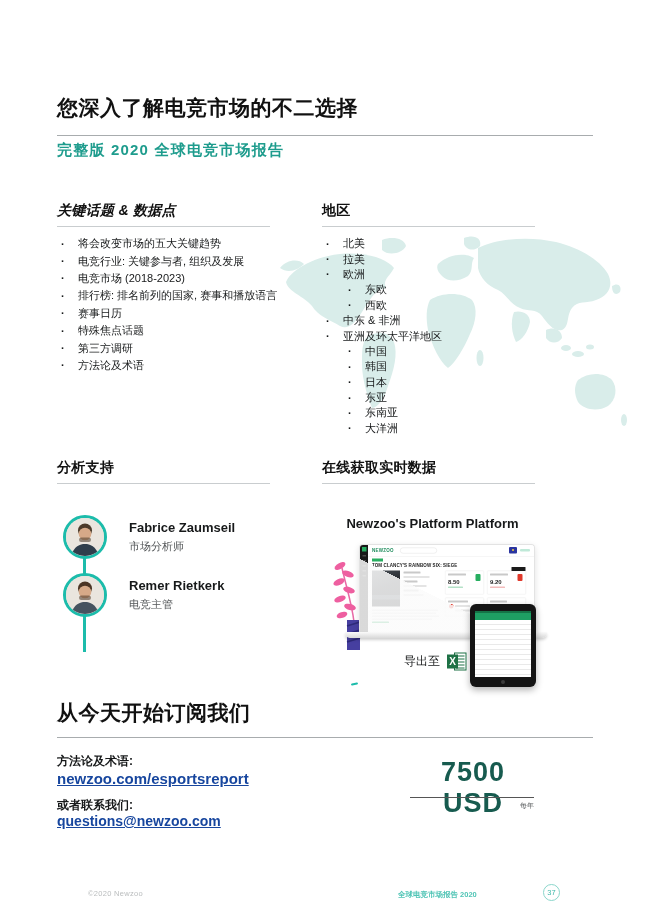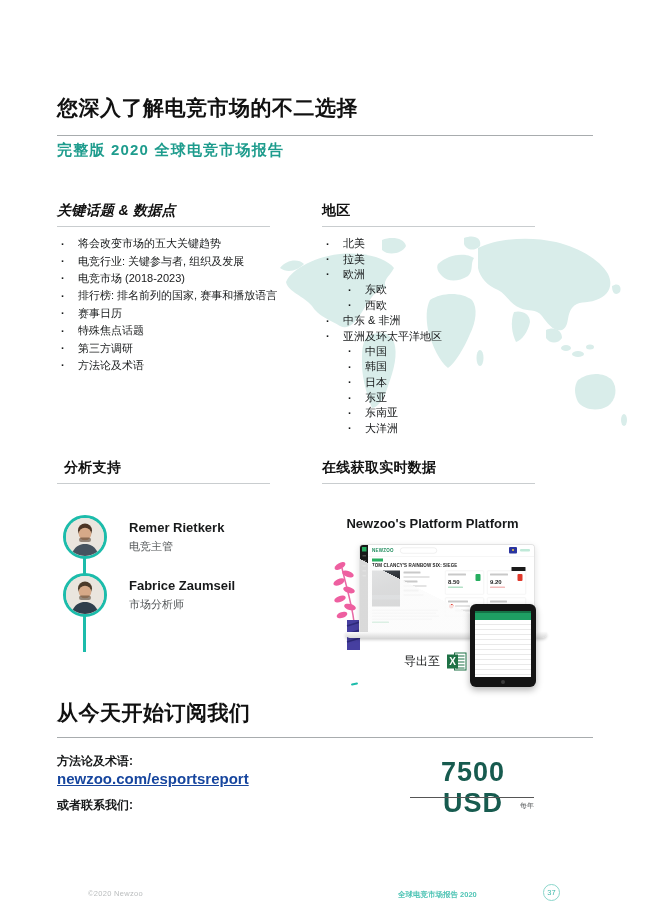--- a/index.html
+++ b/index.html
@@ -215,52 +215,52 @@
       <div class="bullet-row lvl2">
         <span class="dot">·</span>
         <span>东南亚</span>
       </div>
       <div class="bullet-row lvl2">
         <span class="dot">·</span>
         <span>大洋洲</span>
       </div>
     </div>
 
-  <div class="col-head" style="left:57px;top:459px;margin-left:7px;">分析支持</div>
+  <div class="col-head" style="left:57px;top:459px;">分析支持</div>
   <div class="col-rule" style="left:57px;top:483px;"></div>
   <div class="members">
     <div class="member-line"></div>
   <div class="member">
+        <div class="avatar">
+          <svg viewBox="0 0 38 38" width="38" height="38">
+            <rect width="38" height="38" fill="#eae5de"></rect>
+            <circle cx="19" cy="12.5" r="7" fill="#4b3a2a"></circle>
+            <circle cx="19" cy="16" r="6.3" fill="#d6a988"></circle>
+            <rect x="13" y="19.5" width="12" height="4.5" rx="2.2" fill="#4b3a2a" opacity="0.55"></rect>
+            <path d="M5,38 C8,28 14,26 19,26 C24,26 30,28 33,38 Z" fill="#2f3e4c"></path>
+          </svg>
+        </div>
+        <div class="minfo">
+          <div class="mname">Fabrice Zaumseil</div>
+          <div class="mrole">市场分析师</div>
+        </div>
+      </div>
+      <div class="member">
         <div class="avatar">
           <svg viewBox="0 0 38 38" width="38" height="38">
             <rect width="38" height="38" fill="#eae5de"></rect>
             <circle cx="19" cy="12.5" r="7" fill="#4b3424"></circle>
             <circle cx="19" cy="16" r="6.3" fill="#d6a988"></circle>
             <rect x="13" y="19.5" width="12" height="4.5" rx="2.2" fill="#4b3424" opacity="0.55"></rect>
             <path d="M5,38 C8,28 14,26 19,26 C24,26 30,28 33,38 Z" fill="#46535f"></path>
           </svg>
         </div>
         <div class="minfo">
           <div class="mname">Remer Rietkerk</div>
           <div class="mrole">电竞主管</div>
-        </div>
-      </div>
-      <div class="member">
-        <div class="avatar">
-          <svg viewBox="0 0 38 38" width="38" height="38">
-            <rect width="38" height="38" fill="#eae5de"></rect>
-            <circle cx="19" cy="12.5" r="7" fill="#4b3a2a"></circle>
-            <circle cx="19" cy="16" r="6.3" fill="#d6a988"></circle>
-            <rect x="13" y="19.5" width="12" height="4.5" rx="2.2" fill="#4b3a2a" opacity="0.55"></rect>
-            <path d="M5,38 C8,28 14,26 19,26 C24,26 30,28 33,38 Z" fill="#2f3e4c"></path>
-          </svg>
-        </div>
-        <div class="minfo">
-          <div class="mname">Fabrice Zaumseil</div>
-          <div class="mrole">市场分析师</div>
         </div>
       </div>
     </div>
 
   <div class="col-head" style="left:322px;top:459px;">在线获取实时数据</div>
   <div class="col-rule" style="left:322px;top:483px;"></div>
   <div class="platform-title">Newzoo's Platform Platform</div>
 
   <div class="platform-visual">
     <svg class="plant" width="36" height="96" viewBox="0 0 36 96">
@@ -380,20 +380,21 @@
       </svg>
     </div>
     <div class="decor-mark"></div>
   </div>
 
   <div class="h2">从今天开始订阅我们</div>
   <div class="rule-main" id="rule-sub"></div>
   <div class="sub-label" style="top:753px;">方法论及术语:</div>
   <a class="sub-link" id="sub-link1">newzoo.com/esportsreport</a>
   <div class="sub-label" style="top:797px;">或者联系我们:</div>
+  <a class="sub-link" id="sub-link2">questions@newzoo.com</a>
 
   <div class="price">7500 USD</div>
   <div class="price-rule"></div>
   <div class="price-period">每年</div>
 
   <div class="foot-copy">©2020 Newzoo</div>
   <div class="foot-report">全球电竞市场报告 2020</div>
   <div class="page-circle">37</div>
 
 </div>

